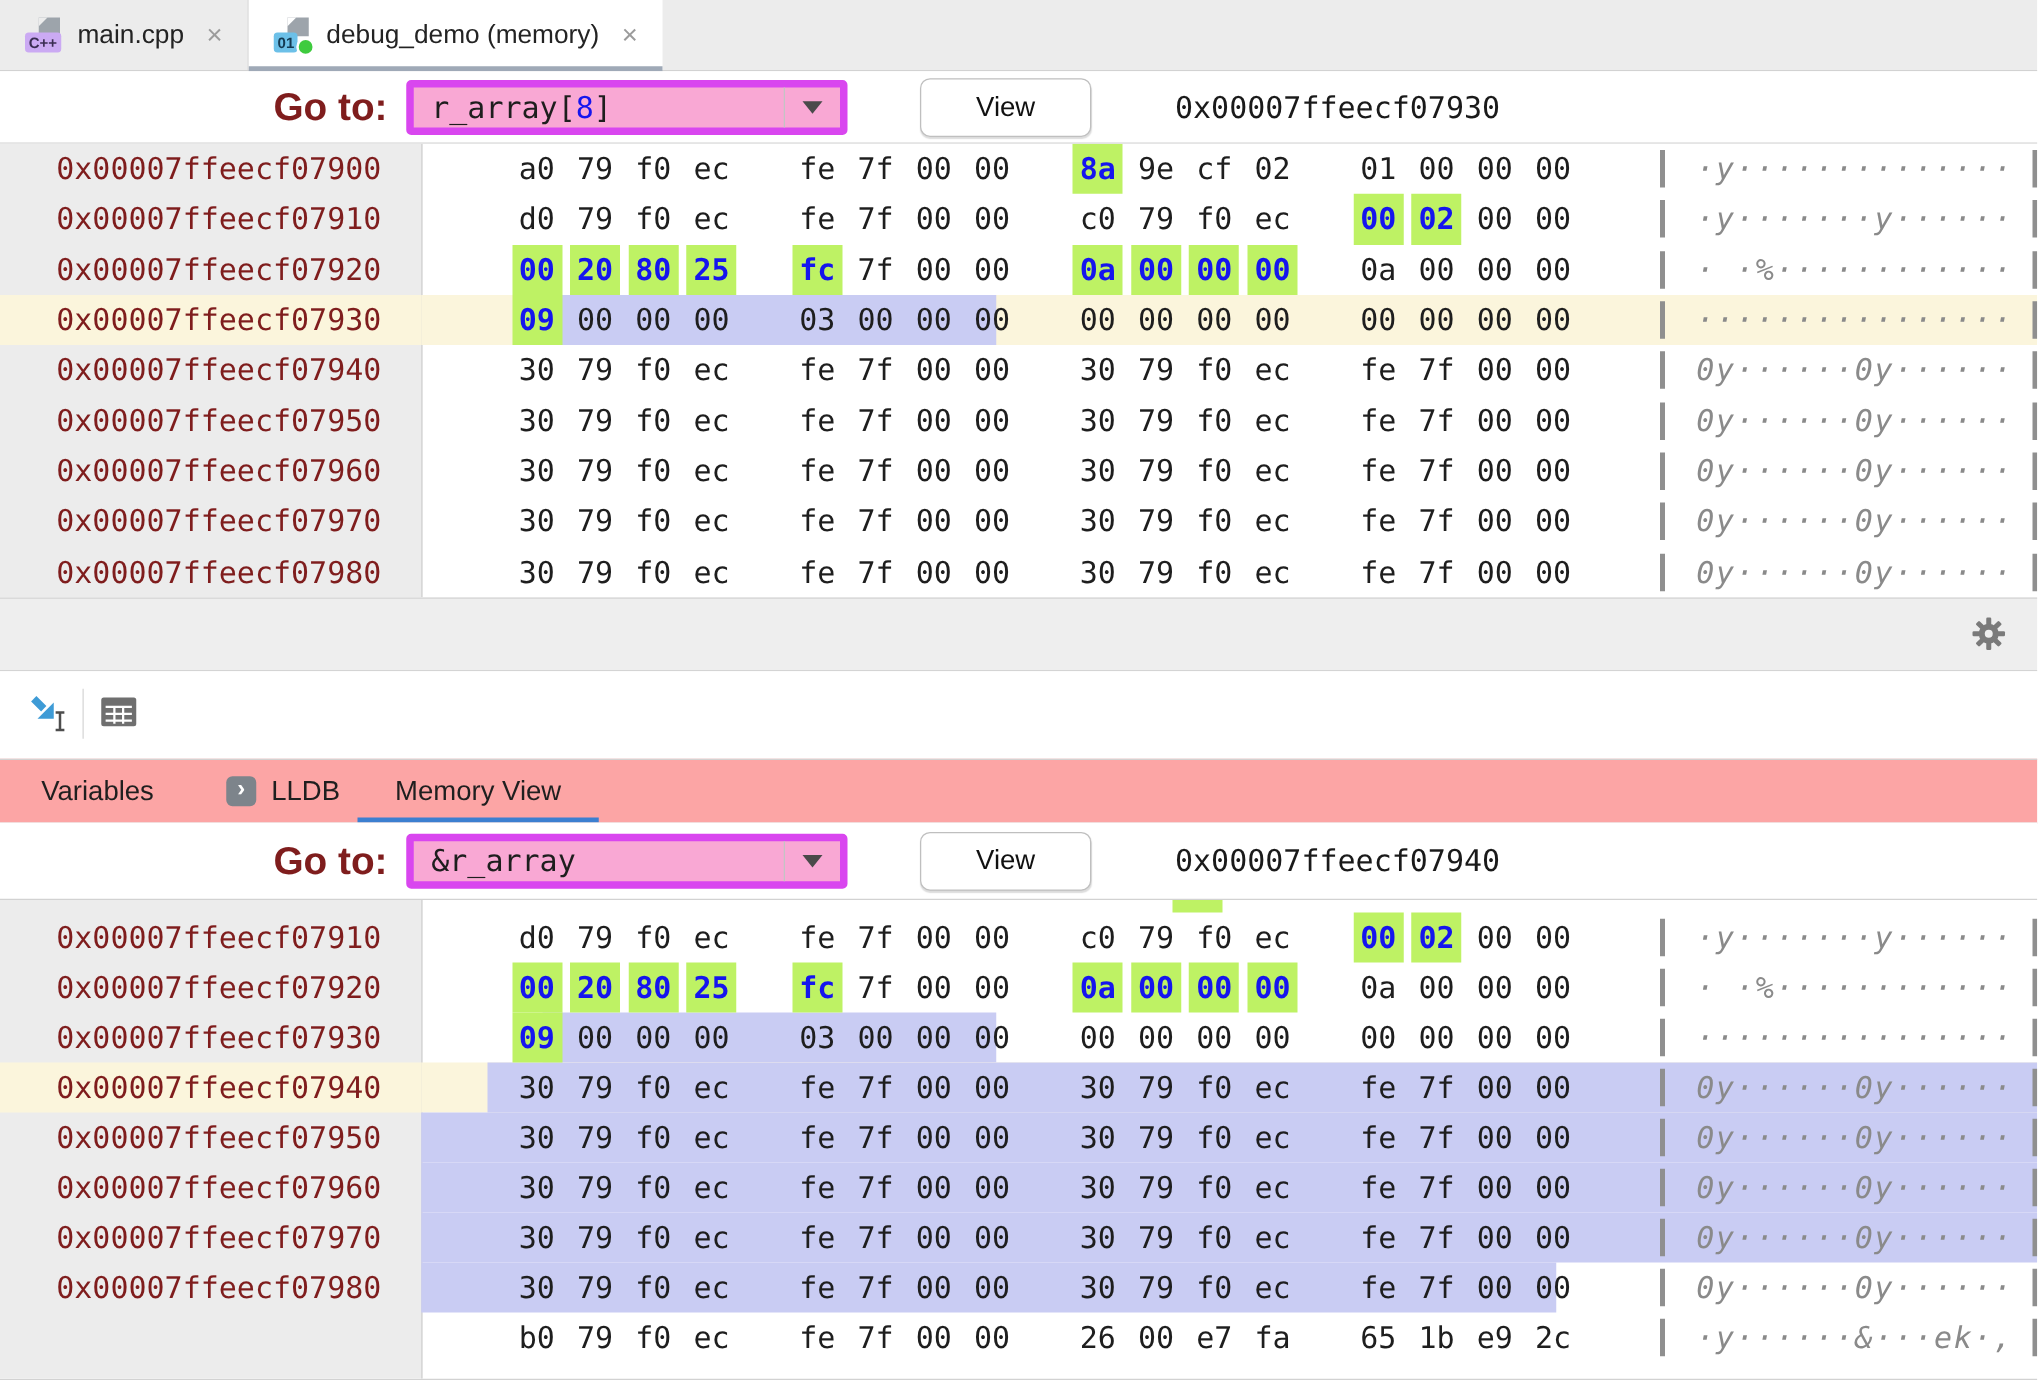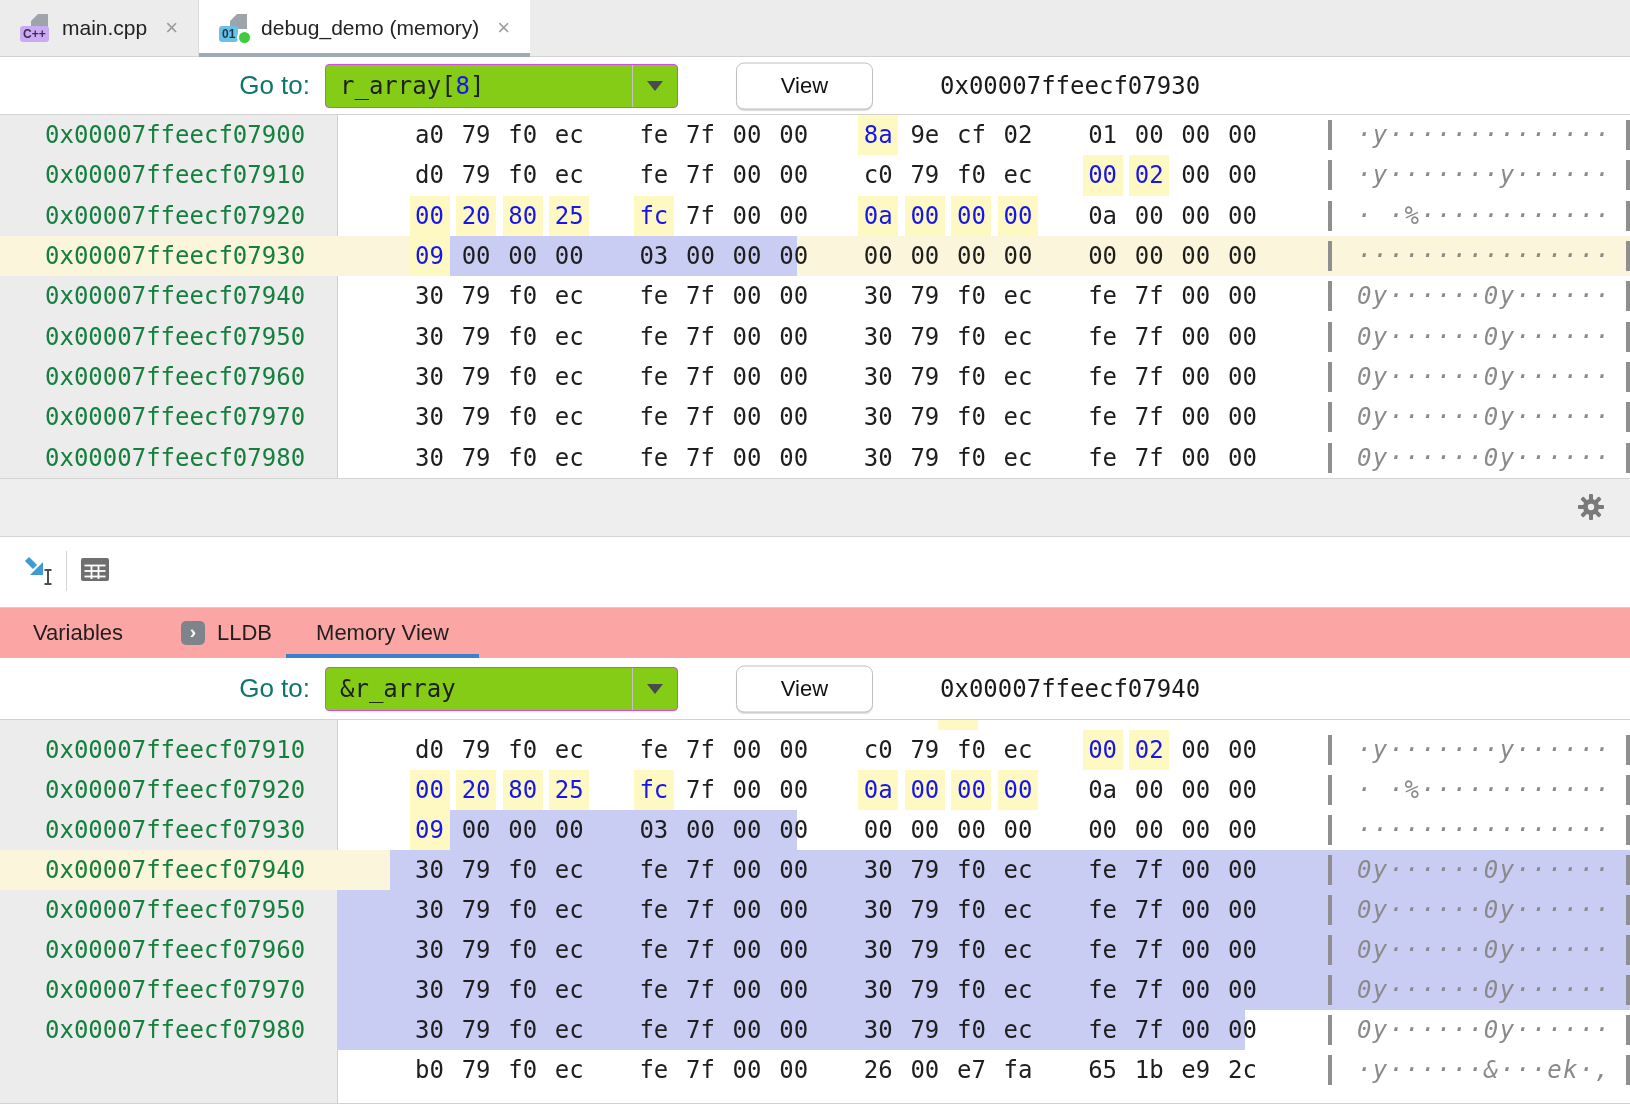--- a/index.html
+++ b/index.html
@@ -25,49 +25,49 @@
   .badge-cpp{background:#cbaaf3;color:#3a2d52;}
   .badge-01{background:#6cc0e8;color:#143a52;}
   .fileicon .rundot{position:absolute;right:-3px;bottom:-2px;width:11px;height:11px;border-radius:50%;
         background:#3ecb3e;border:2px solid #ececec;}
   .etab.active .fileicon .rundot{border-color:#ffffff;}
   .tabclose{color:#9b9b9b;font-size:22px;line-height:22px;margin-left:6px;}
 
   
   .gotobar{position:absolute;left:0;width:100%;background:#ffffff;border-bottom:1px solid #d2d2d2;}
   .gotobar .goto-label{position:absolute;left:150px;width:160px;top:0;bottom:0;
-        display:flex;align-items:center;justify-content:flex-end;font-size:26px;color:#0f766e;}
+        display:flex;align-items:center;justify-content:flex-end;font-size:31px;color:#7f1d1d;font-weight:bold;}
   .combo{position:absolute;left:325px;top:50%;transform:translateY(-50%);width:353px;height:44px;
-        box-sizing:border-box;border:1px solid #d946ef;border-radius:4px;background:#84cc16;}
+        box-sizing:border-box;border:6px solid #d946ef;border-radius:4px;background:#f9a8d4;}
   .combo .expr{position:absolute;left:14px;top:0;bottom:0;display:flex;align-items:center;
         font-size:24px;white-space:pre;}
   .expr .idx{color:#1515ee;}
   .combo .arrowbox{position:absolute;right:0;top:0;bottom:0;width:44px;border-left:1px solid #c4c4c4;
         display:flex;align-items:center;justify-content:center;}
   .tri-down{width:0;height:0;border-left:8px solid transparent;border-right:8px solid transparent;
         border-top:10px solid #4a4a4a;}
   .view-btn{position:absolute;left:736px;top:50%;transform:translateY(-50%);width:137px;height:47px;
         background:#fff;border:1px solid #bfbfbf;border-radius:8px;font-size:22px;color:#111;
         font-family:"Liberation Sans", sans-serif;box-shadow:0 1.5px 1px rgba(0,0,0,0.14);}
   .addr-display{position:absolute;left:940px;top:0;bottom:0;display:flex;align-items:center;
         font-size:24px;color:#1a1a1a;}
 
   
   .grid{position:absolute;left:0;width:100%;background:#ffffff;overflow:hidden;}
   .addrbg{position:absolute;left:0;top:0;bottom:0;width:337px;background:#ececec;
         border-right:1px solid #cfcfcf;}
   .mrow{position:relative;display:flex;align-items:stretch;}
   .mrow .addr{flex:0 0 337px;box-sizing:border-box;padding-left:45px;display:flex;align-items:center;
-        font-size:24px;color:#15803d;position:relative;z-index:1;}
+        font-size:24px;color:#7f1d1d;position:relative;z-index:1;}
   .rowbody{flex:1 1 auto;display:flex;align-items:stretch;position:relative;justify-content:flex-end;}
   .gutter{flex:0 0 53px;}
   .byte{flex:0 0 40px;margin-right:6.6px;display:flex;align-items:center;justify-content:center;
         font-size:24px;color:#1e1e1e;position:relative;z-index:1;}
   .byte.gstart{margin-left:38px;}
-  .byte.pink{background:#fef9c3;color:#1515ee;}
+  .byte.pink{background:#bef264;color:#1515ee;font-weight:bold;}
   .vbar{flex:0 0 4px;align-self:center;height:30px;background:#8f8f8f;position:relative;z-index:1;}
   .vbar.s1{margin-left:59px;}
   .vbar.s2{margin-left:13px;}
   .ascii{flex:0 0 256px;margin-left:25px;display:flex;align-items:center;font-size:24px;
         font-style:italic;color:#8a8a8a;letter-spacing:1.4px;white-space:pre;position:relative;z-index:1;}
   .sel-overlay{position:absolute;top:0;bottom:0;background:#c9ccf3;z-index:0;}
   .mrow.current .addr{background:#fbf5dc;}
   .mrow.current .rowbody{background:#fbf5dc;}
 
   

